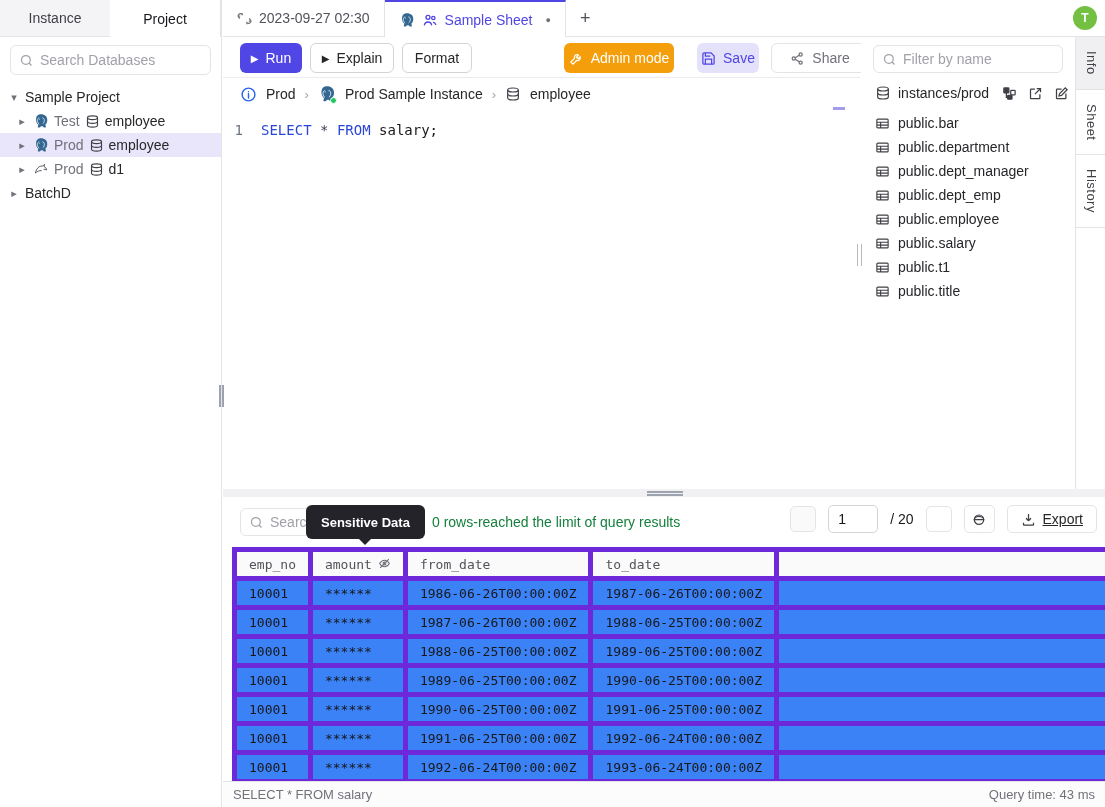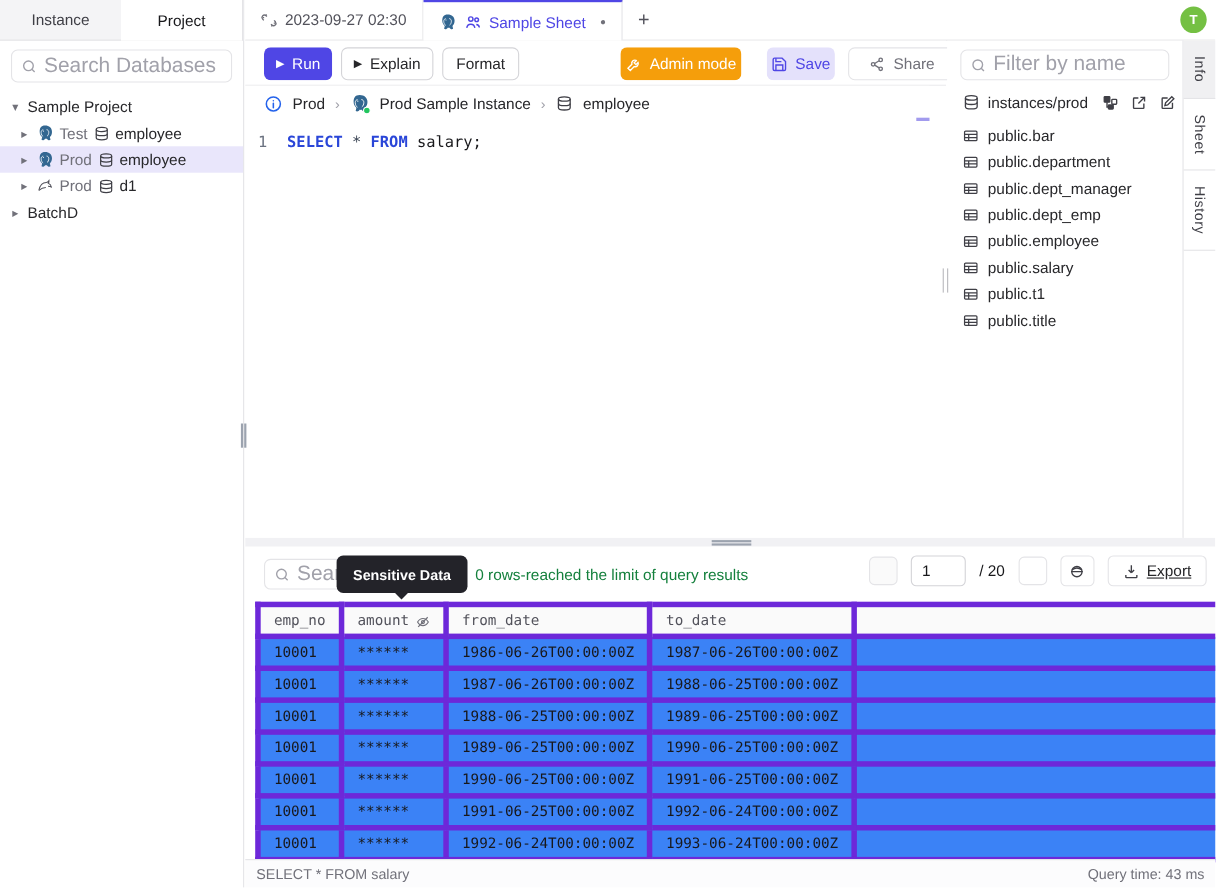--- a/index.html
+++ b/index.html
@@ -9,21 +9,21 @@
   .abs { position:absolute; }
   svg { display:block; }
   .icon { flex:0 0 auto; }
 
   
   .left-sidebar { left:0; top:0; width:222px; height:807px; border-right:1px solid #e4e4e7; background:#fff; }
   .ls-tabs { display:flex; height:37px; background:#f4f4f6; border-bottom:1px solid #e4e4e7; }
   .ls-tab { flex:1; display:flex; align-items:center; justify-content:center; color:#3f3f46; cursor:pointer; }
   .ls-tab.active { background:#fff; border-right:1px solid #e4e4e7; font-weight:500; color:#18181b; height:37px; }
   .search-box { position:relative; margin:8px 10px 0 10px; height:30px; border:1px solid #e4e4e7; border-radius:6px; background:#fff; display:flex; align-items:center; padding:0 8px; gap:6px; color:#a1a1aa; }
-  .search-box input { border:none; outline:none; width:100%; font-size:19px; font-family:"Liberation Sans",sans-serif; color:#14532d; background:transparent; }
+  .search-box input { border:none; outline:none; width:100%; font-size:14px; font-family:"Liberation Sans",sans-serif; color:#14532d; background:transparent; }
   .search-box input::placeholder { color:#a1a1aa; }
   .tree { margin-top:10px; }
   .tree-row { display:flex; align-items:center; height:24px; padding-left:8px; gap:5px; cursor:pointer; white-space:nowrap; }
   .tree-row.child { padding-left:16px; }
   .tree-row.selected { background:#e9e6fb; }
   .caret { color:#71717a; font-size:11px; width:12px; text-align:center; }
   .env-label { color:#71717a; }
   .db-label { color:#27272a; }
   .tree-root-label { color:#27272a; }
 
@@ -48,21 +48,21 @@
   .play { font-size:10px; }
 
   
   .breadcrumb { left:223px; top:78px; width:622px; height:32px; display:flex; align-items:center; gap:9px; padding-left:17px; background:#fff; }
   .crumb-sep { color:#a1a1aa; font-size:13px; }
   .pg-wrap { position:relative; width:18px; height:18px; }
   .status-dot { position:absolute; right:-1px; bottom:-1px; width:7px; height:7px; border-radius:50%; background:#22c55e; border:1px solid #fff; }
   .editor { left:223px; top:110px; width:622px; height:379px; background:#fff; font-family:"DejaVu Sans Mono","Liberation Mono",monospace; font-size:14px; }
   .code-line { display:flex; margin-top:12px; }
   .gutter { width:38px; text-align:right; color:#6b7280; padding-right:18px; }
-  .tok-kw { color:#2a46d8; font-weight:700; }
+  .tok-kw { color:#2a46d8; font-weight:400; }
   .tok-op { color:#374151; }
   .tok-txt { color:#18181b; }
   .ruler-mark { left:833px; top:107px; width:12px; height:3px; background:#a29bee; }
 
   
   .right-sidebar { left:861px; top:37px; width:214px; height:452px; background:#fff; }
   .rs-filter { margin:8px 12px 0 12px; height:28px; }
   .rs-conn { display:flex; align-items:center; gap:7px; margin:12px 12px 0 14px; color:#27272a; }
   .rs-conn-icons { display:flex; align-items:center; gap:11px; margin-left:6px; color:#3f3f46; }
   .rs-tables { margin-top:10px; }
@@ -95,21 +95,21 @@
   table.res { border-collapse:collapse; }
   table.res th, table.res td { border:5px solid #6d28d9; height:29px; padding:0 12px; text-align:left; font-weight:400; white-space:nowrap; }
   table.res th { background:#fafafa; color:#52525b; }
   table.res td { color:#18181b; background:#3b82f6; }
   th.c-empno, td.c-empno { width:68px; min-width:68px; }
   th.c-amount, td.c-amount { width:85px; min-width:85px; }
   th.c-from, td.c-from { width:171px; min-width:171px; }
   th.c-to, td.c-to { width:176px; min-width:176px; }
   th.c-fill { width:373px; min-width:373px; border-right:none; }
   td.c-fill { border:none; background:#fff; }
-  .th-amount-inner { display:flex; align-items:flex-end; gap:6px; }
+  .th-amount-inner { display:flex; align-items:flex-start; gap:6px; }
 
   .res-status { position:absolute; left:0; top:284px; width:882px; height:26px; border-top:1px solid #e4e4e7; background:#fcfcfd; display:flex; align-items:center; justify-content:space-between; padding:0 10px; color:#71717a; font-size:13px; }
 
   
   .tooltip { position:absolute; left:83px; top:8px; height:34px; background:#232329; color:#fff; font-size:13px; font-weight:600; border-radius:6px; display:flex; align-items:center; padding:0 15px; z-index:50; white-space:nowrap; }
   .tooltip:after { content:""; position:absolute; left:52px; bottom:-6px; border-left:7px solid transparent; border-right:7px solid transparent; border-top:7px solid #232329; }
 </style>
 </head>
 <body>
 

